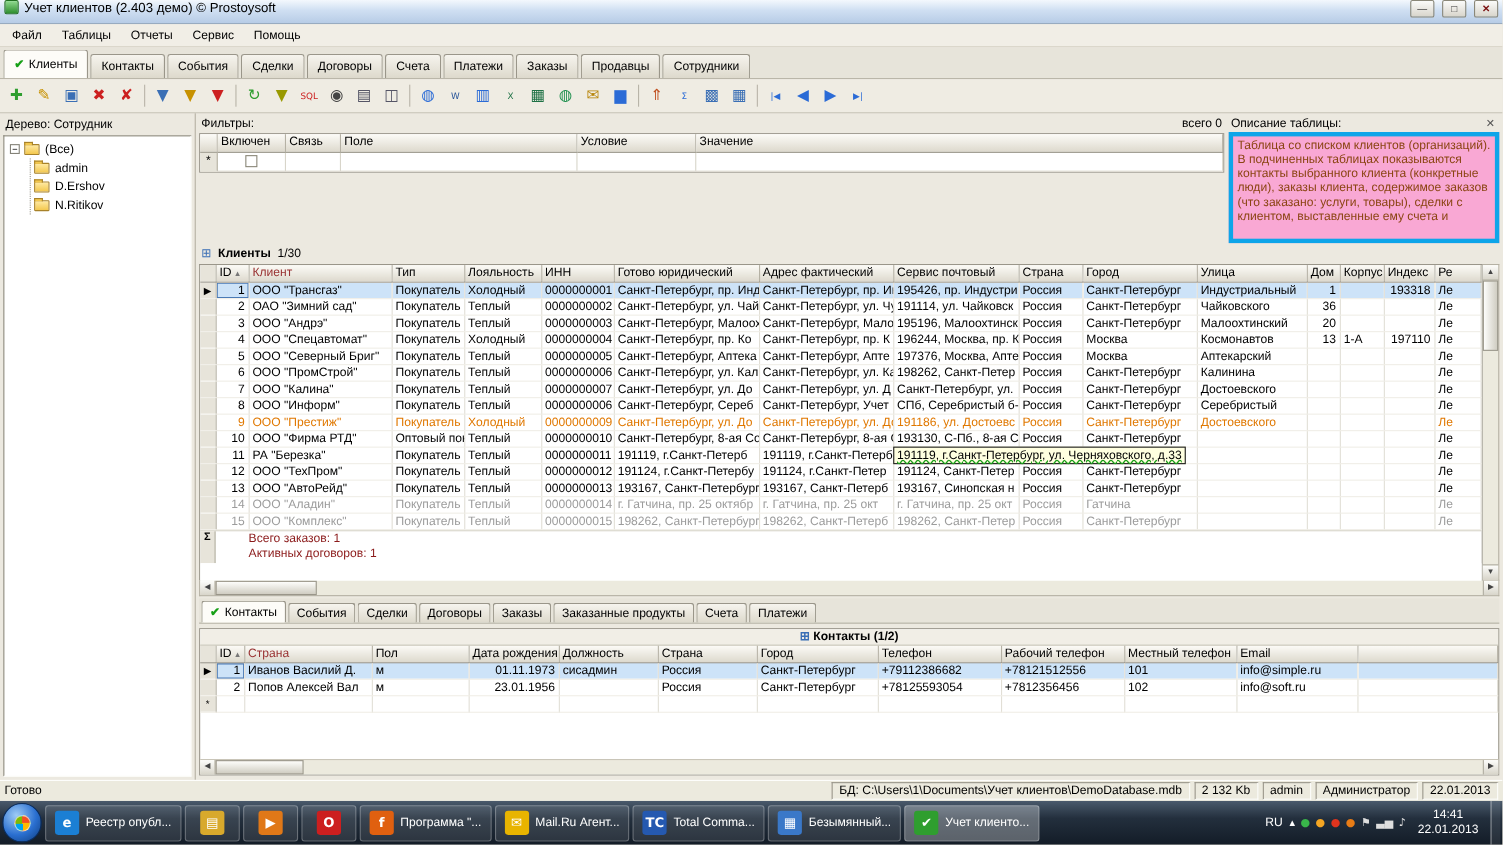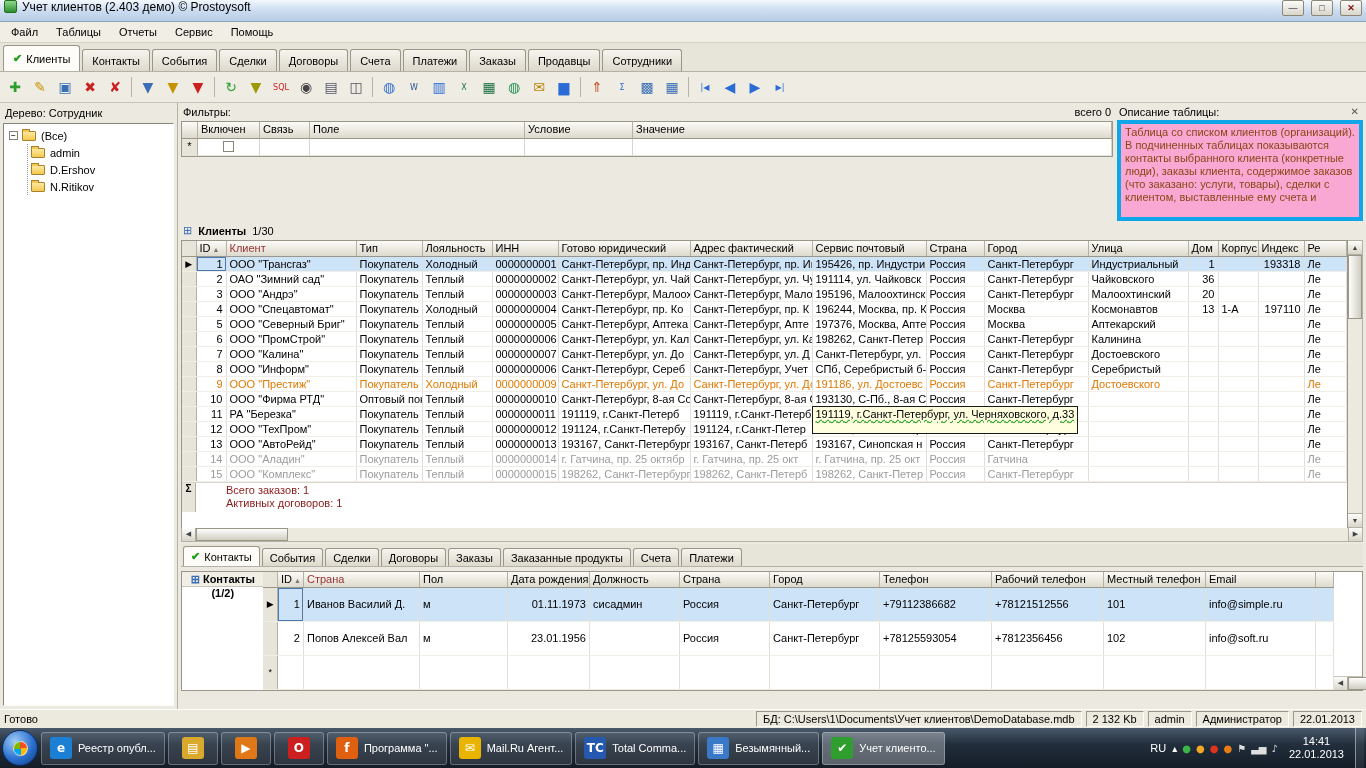--- a/index.html
+++ b/index.html
@@ -69,41 +69,41 @@
 th.gutter,td.gutter{width:14px;background:#e7e4da;border-right:1px solid #b5b1a4;text-align:center;padding:0;font-size:9px}
 tr.selected td{background:#cde3f8}
 tr.selected td.gutter{background:#e7e4da}
 tr.selected td.idcell{box-shadow:inset 0 0 0 1px #4a7ab5}
 tr.orange td{color:#e07800}
 tr.disabled td{color:#9c9c9c}
 th.accent{color:#993333}
 .sortmark{font-size:7px;color:#777;margin-left:2px}
 td.num{text-align:right}
 td.ov{overflow:visible;position:relative}
-.ovbox{position:absolute;left:-1px;top:-1px;z-index:6;background:#ffffe0;border:1px solid #1a1a1a;height:28px;line-height:14px;padding:0 3px;white-space:nowrap;text-decoration:underline wavy #1a9e1a;color:#000}
+.ovbox{position:absolute;left:-1px;top:-1px;z-index:6;background:#ffffe0;border:1px solid #1a1a1a;height:16px;line-height:14px;padding:0 3px;white-space:nowrap;text-decoration:underline wavy #1a9e1a;color:#000}
 .sumwrap{display:flex;border-top:1px solid #d8d5ca}
 .sumgut{width:14px;background:#e7e4da;border-right:1px solid #b5b1a4;text-align:center;font-weight:bold;font-size:10px}
 .sumlines{padding:1px 0 2px 30px;color:#8b1a1a;line-height:13px}
 .gridfill{flex:1;background:#fff}
 .vscroll{width:15px;border:1px solid #b5b1a4;border-left:none;background:#eceade;display:flex;flex-direction:column}
 .vbtn{height:14px;background:linear-gradient(#fdfdfb,#d8d5ca);border-bottom:1px solid #b0aca0;font-size:7px;text-align:center;line-height:13px;color:#444}
 .vbtn.bottom{border-top:1px solid #b0aca0;border-bottom:none}
 .vtrack{flex:1;position:relative}
 .vthumb{position:absolute;top:0;left:0;width:100%;height:64px;background:linear-gradient(90deg,#fdfdfb,#d0cdc2);border:1px solid #9a968a}
 .hscroll{height:14px;background:#eceade;border:1px solid #b5b1a4;border-top:none;display:flex}
 .hbtn{width:14px;background:linear-gradient(#fdfdfb,#d8d5ca);border-right:1px solid #b0aca0;font-size:7px;text-align:center;line-height:12px;color:#444}
 .hbtn.right{border-left:1px solid #b0aca0;border-right:none}
 .htrack{flex:1;position:relative}
 .hthumb{position:absolute;left:0;top:0;height:100%;width:92px;background:linear-gradient(#fdfdfb,#d0cdc2);border:1px solid #9a968a}
 
 .subtabs{height:23px;display:flex;align-items:flex-end;padding:3px 2px 0;gap:2px;background:#e7e4da;border-bottom:1px solid #b5b1a4;margin-top:2px}
 .subtabs .tab{height:18px;padding:0 7px}
 .subtabs .tab.active{height:20px}
 .contacts-row{flex:1;display:flex;gap:5px;padding-top:4px;min-height:0}
-.contacts-box{flex:1;min-width:0;border:1px solid #9a968a;background:#fff;display:flex;flex-direction:row;height:120px}
+.contacts-box{flex:1;min-width:0;border:1px solid #9a968a;background:#fff;display:flex;flex-direction:column;height:134px}
 .contacts-title{height:15px;background:#f1eee6;border-bottom:1px solid #c9c5b8;text-align:center;font-weight:bold;line-height:14px}
 .contacts-btns{width:74px;display:flex;flex-direction:column;gap:5px;padding-top:4px}
 
 .statusbar{height:19px;background:#eceade;border-top:1px solid #fdfdfb;display:flex;align-items:center;padding:0 4px;gap:4px}
 .status-left{flex:1}
 .seg{border:1px solid;border-color:#9a968a #fdfdfb #fdfdfb #9a968a;padding:1px 6px;height:16px;line-height:13px;white-space:nowrap}
 
 .taskbar{height:40px;background:linear-gradient(#4a5a6c,#232f3d 40%,#131c27);display:flex;align-items:center;padding:0 2px;gap:3px}
 .orb{width:36px;height:36px;border-radius:50%;background:radial-gradient(circle at 35% 30%,#9ecbf5,#2a6fd0 55%,#0d3a7a);border:1px solid #0a2c5c;display:flex;align-items:center;justify-content:center;flex:0 0 36px}
 .orb-flag{width:15px;height:15px;border-radius:50%;background:conic-gradient(#f25022 0 25%,#ffb900 0 50%,#00a4ef 0 75%,#7fba00 0);border:1px solid rgba(255,255,255,.6)}

